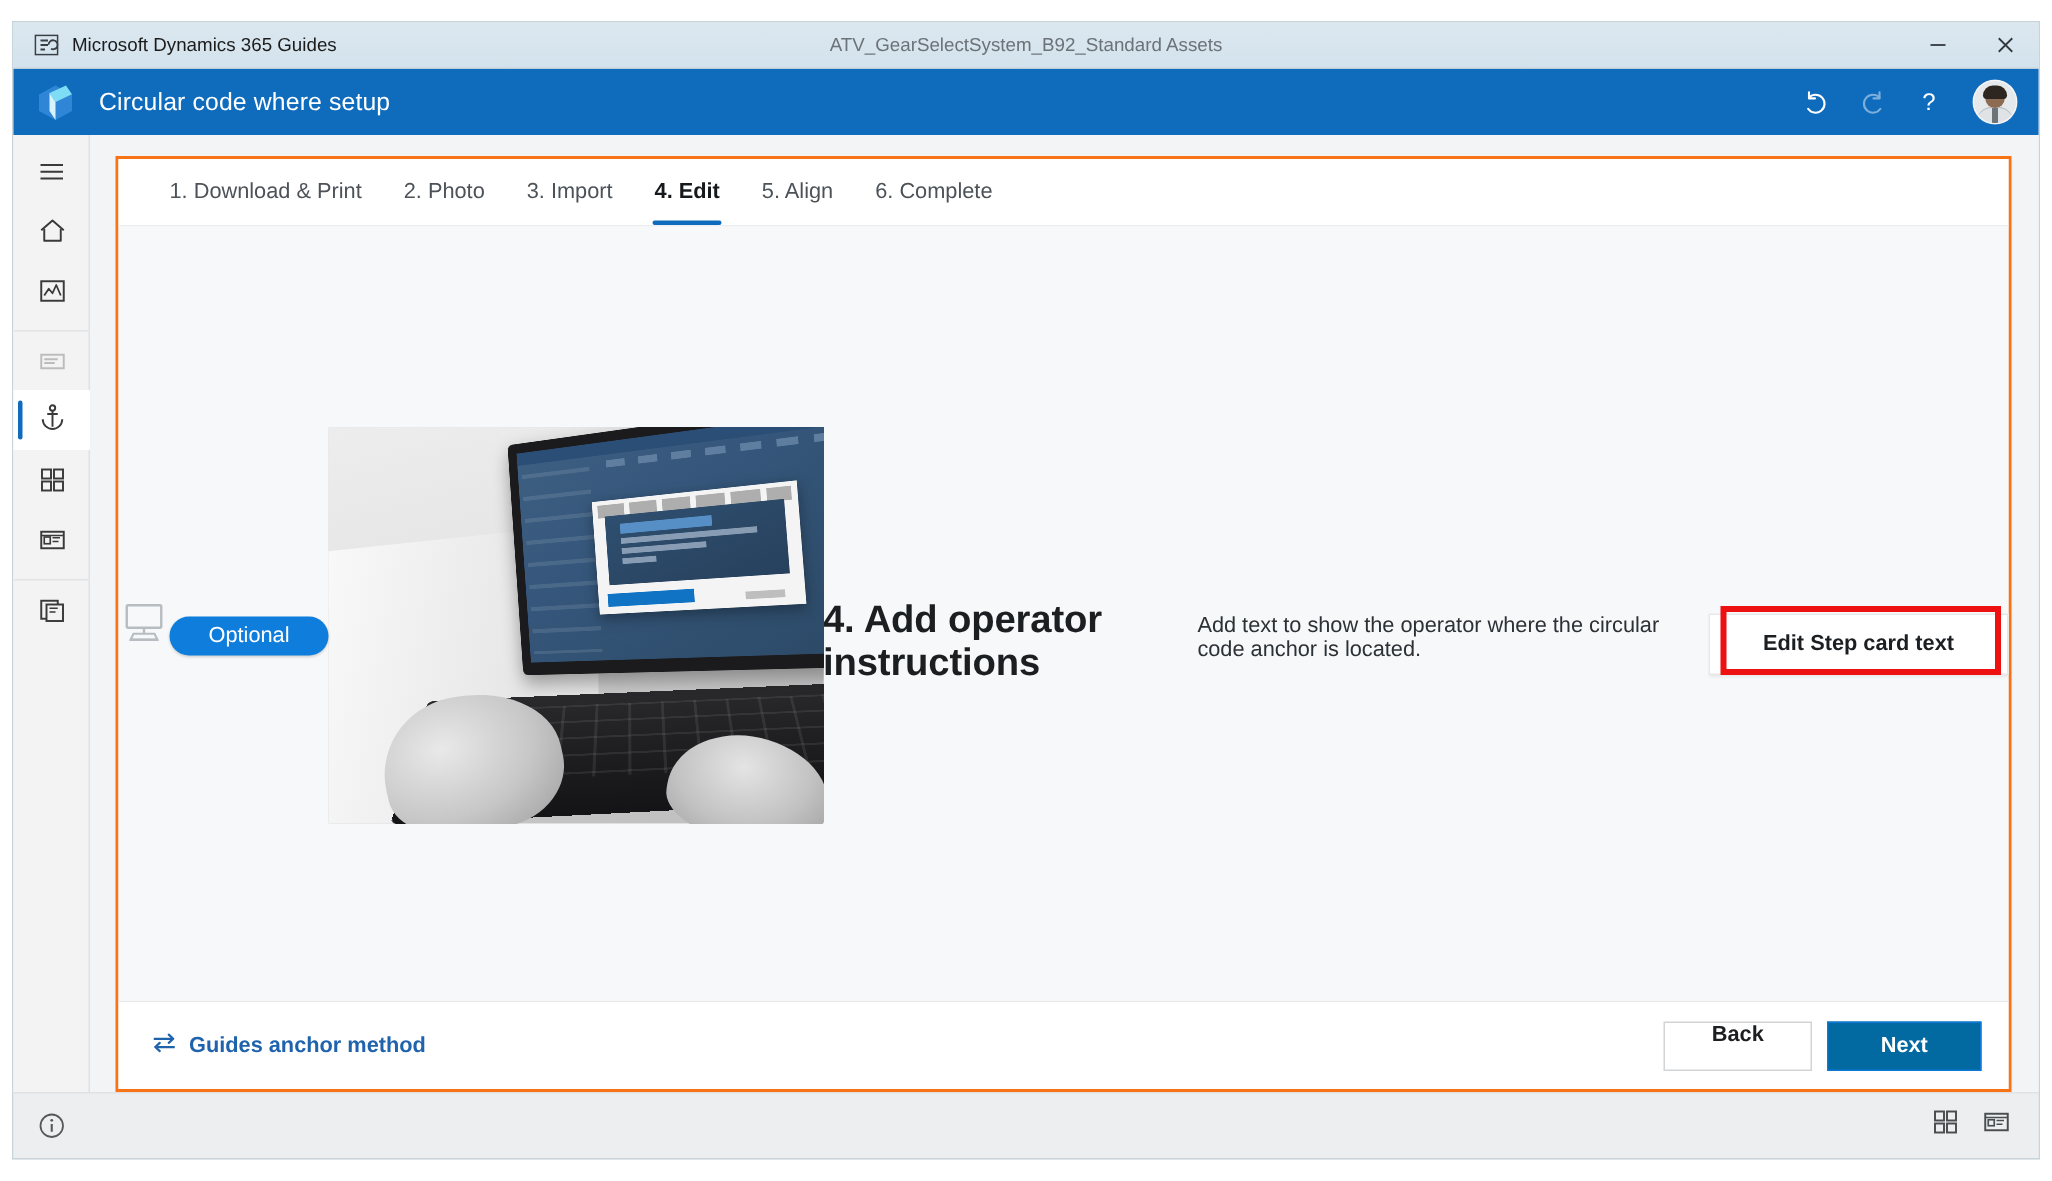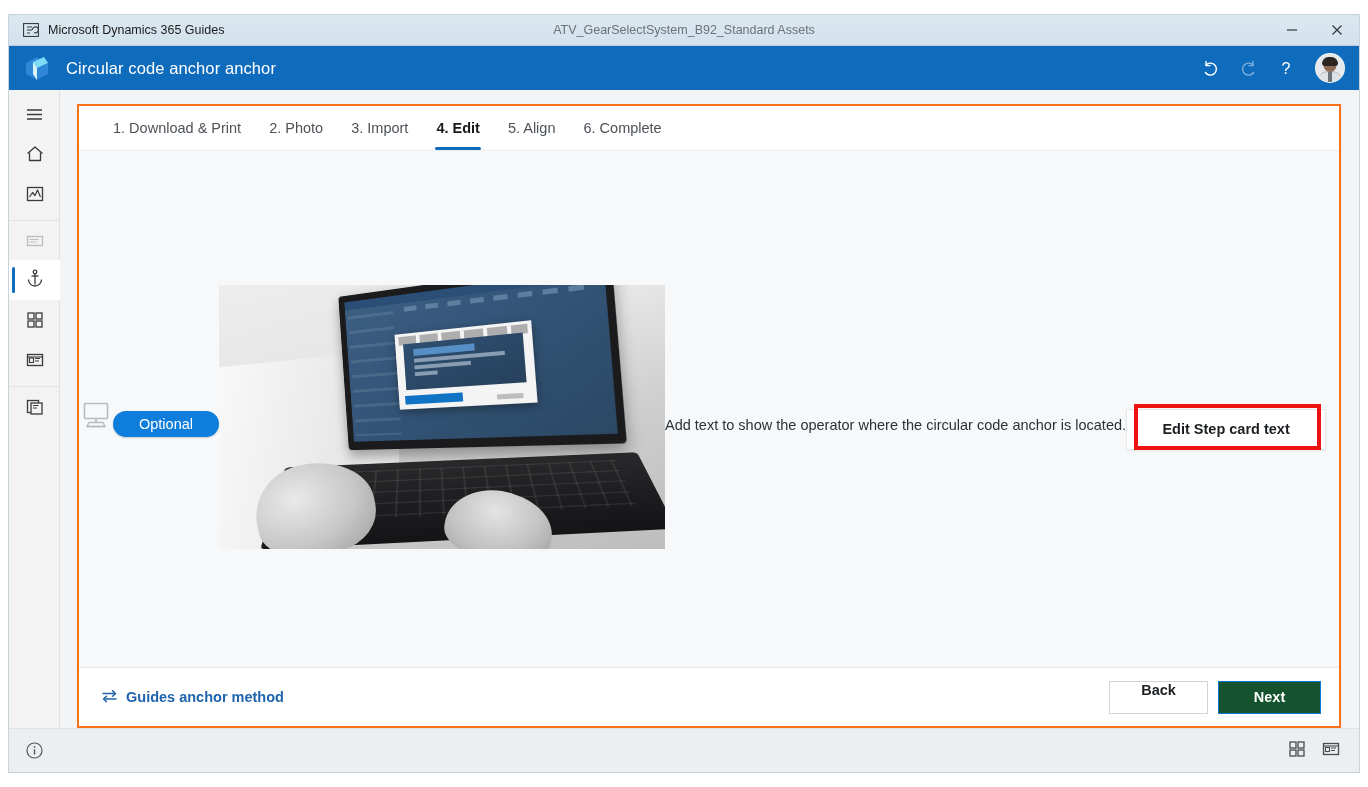--- a/index.html
+++ b/index.html
@@ -316,21 +316,21 @@
   }
   .footer-right { margin-left: auto; display: flex; align-items: center; gap: 10px; }
   .btn-secondary {
     width: 99px; height: 33px;
     background: #ffffff; border: 1px solid #d2d4d6;
     display: flex; align-items: flex-start; justify-content: center;
     font-size: 14.5px; color: #1c1f22; font-weight: bold;
   }
   .btn-primary {
     width: 103px; height: 33px;
-    background: #14532d; border: 1px solid #0f78d4;
+    background: #0369a1; border: 1px solid #0f78d4;
     display: flex; align-items: center; justify-content: center;
     font-size: 14.5px; color: #ffffff; font-weight: bold;
   }
 
   
   .statusbar {
     flex: 0 0 44px; height: 44px;
     background: #eceef0;
     border-top: 1px solid #dfe1e3;
     display: flex; align-items: center;
@@ -374,21 +374,21 @@
     </div>
 
     <div class="cmdbar">
       <span class="brand-logo">
         <svg width="30" height="28" viewBox="0 0 30 28">
           <path d="M4 9 L15 3 L26 9 L26 20 L15 26 L4 20 Z" fill="#2f86d6"></path>
           <path d="M11 8 L22 3 L26 8.8 L15 14 Z" fill="#7fdcf5"></path>
           <path d="M11 8 L15 14 L15 26 L11 20 Z" fill="#d8f4fb"></path>
         </svg>
       </span>
-      <span class="cmd-title">Circular code anchor anchor</span>
+      <span class="cmd-title">Circular code where setup</span>
       <div class="cmd-right">
         <span class="cmd-icon">
           <svg width="21" height="21" viewBox="0 0 21 21">
             <path d="M6 7 A6 6 0 1 1 5.4 14.5" fill="none" stroke="#ffffff" stroke-width="1.4" stroke-linecap="round"></path>
             <path d="M6 3.5 L6 7.6 L10 7.6" fill="none" stroke="#ffffff" stroke-width="1.4" stroke-linecap="round" stroke-linejoin="round"></path>
           </svg>
         </span>
         <span class="cmd-icon disabled">
           <svg width="21" height="21" viewBox="0 0 21 21">
             <path d="M15 7 A6 6 0 1 0 15.6 14.5" fill="none" stroke="#ffffff" stroke-width="1.4" stroke-linecap="round"></path>
@@ -530,20 +530,21 @@
                     </div>
                     <div class="ph-dlg-btn"></div>
                     <div class="ph-dlg-btn2"></div>
                   </div>
                 </div>
               </div>
               <div class="ph-hand1"></div>
               <div class="ph-hand2"></div>
             </div>
 
+            <div class="heading">4. Add operator instructions</div>
             <div class="subtext">Add text to show the operator where the circular code anchor is located.</div>
 
             <div class="edit-btn-wrap">
               <div class="edit-btn">
                 <span>Edit Step card text</span>
               </div>
               <div class="hl-box"></div>
             </div>
           </div>
 

